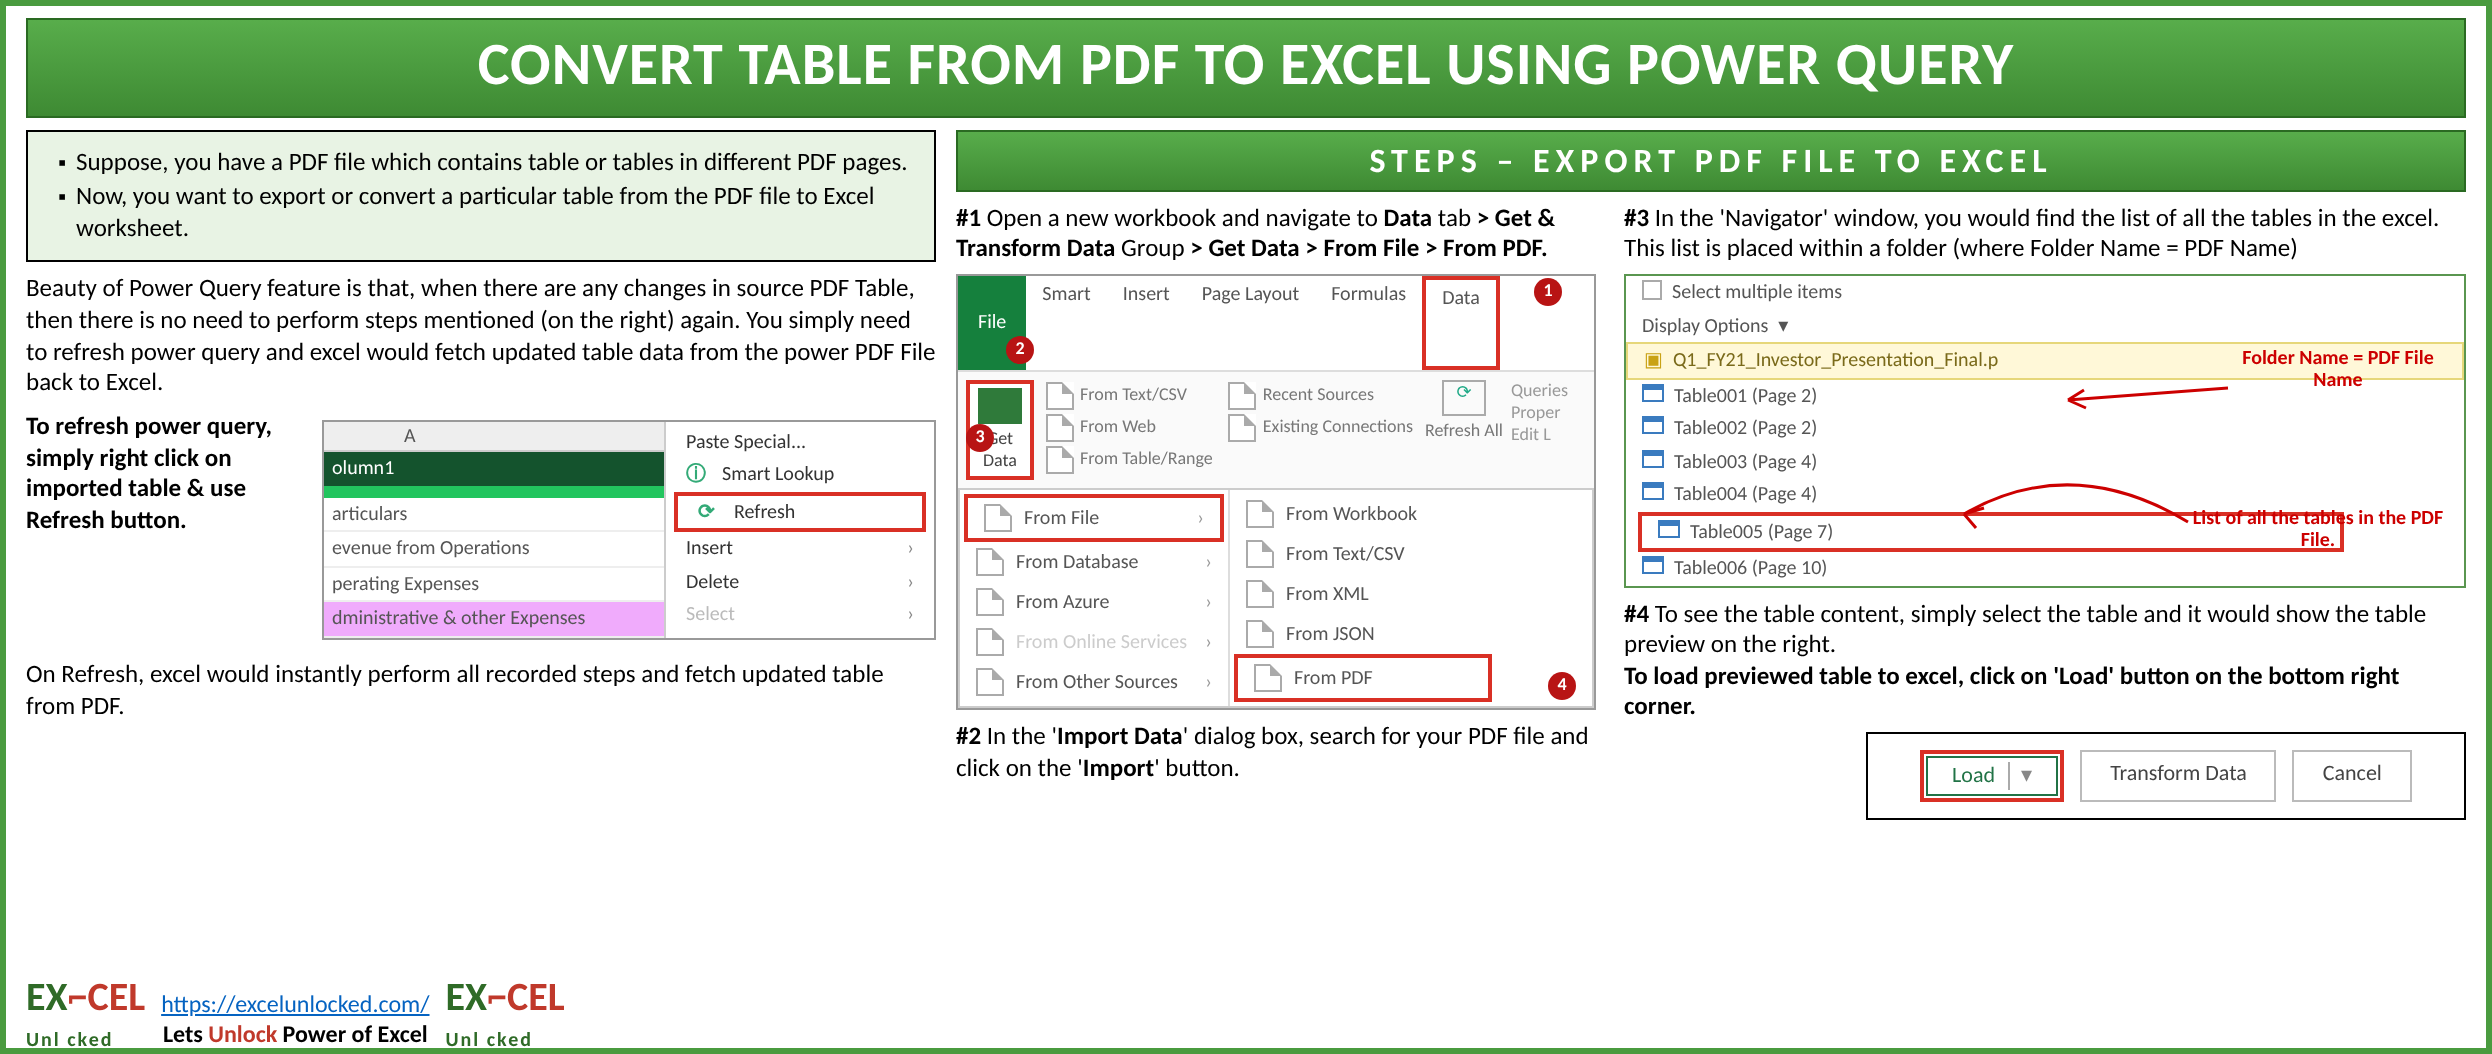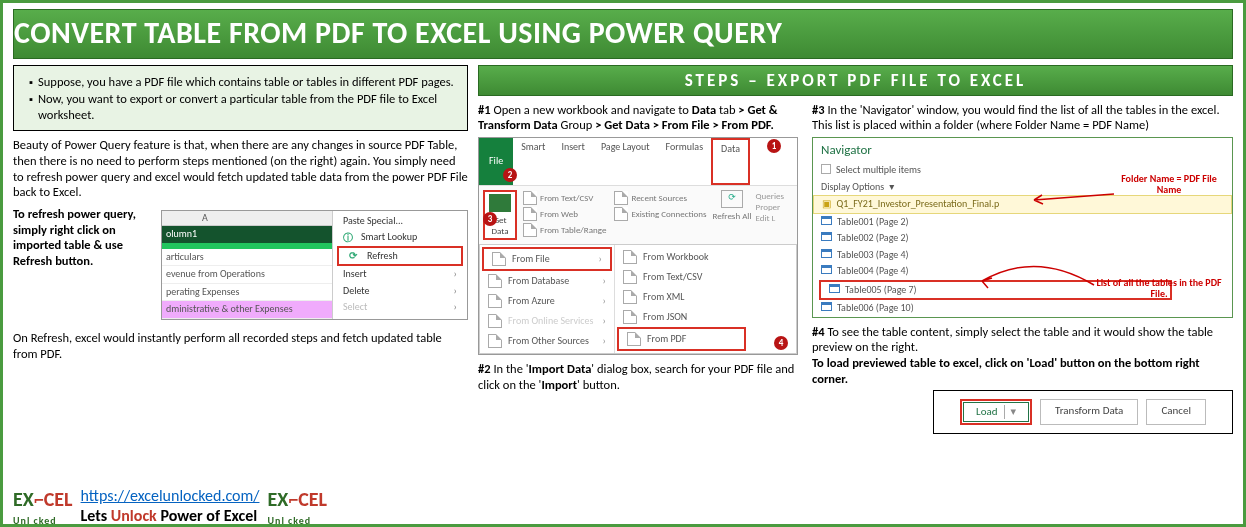--- a/index.html
+++ b/index.html
@@ -7,53 +7,53 @@
     --green-dark:#3e8634;
     --green-pale:#e8f3e4;
     --red:#d93025;
     --border:#000;
     --grey:#666;
     --light-grey:#f0f0f0;
   }
   *{box-sizing:border-box;font-family:'Segoe UI','Calibri',sans-serif}
   body{margin:0;background:#fff;width:1246px;height:527px;overflow:hidden;font-size:12.5px;color:#000;line-height:1.25}
   .canvas{position:relative;width:1246px;height:527px;border:3px solid var(--green);padding:6px 10px 4px}
-  .title-bar{background:linear-gradient(#58ad4b,#3e8a33);color:#fff;font-weight:700;font-size:30px;letter-spacing:.5px;padding:4px 0 6px;border:1px solid #2a6a22;margin:0 0 6px}
+  .title-bar{background:linear-gradient(#58ad4b,#3e8a33);color:#fff;font-weight:700;font-size:30px;letter-spacing:.5px;text-align:center;padding:4px 0 6px;border:1px solid #2a6a22;margin:0 0 6px}
   .cols{display:flex;gap:10px;height:calc(100% - 50px)}
   .col{display:flex;flex-direction:column}
   .col.left{width:455px}
   .col.mid{width:320px}
   .col.right{flex:1}
   .box{border:1px solid #000;padding:6px 10px}
   .green-box{background:var(--green-pale)}
   ul.bullets{margin:2px 0;padding-left:14px}
   ul.bullets li{margin:2px 0}
   ul.bullets li::marker{content:"▪  ";font-size:11px}
   .para{margin:6px 0}
   b{font-weight:700}
   .steps-bar{background:linear-gradient(#58ad4b,#3e8a33);color:#fff;font-weight:700;font-size:17px;letter-spacing:3px;text-align:center;padding:4px 0;border:1px solid #2a6a22;margin-bottom:6px}
   .footer{display:flex;align-items:flex-end;gap:8px;margin-top:auto;padding-top:2px}
   .logo{font-family:Georgia,serif;font-size:20px;font-weight:700;line-height:.9}
   .logo .ex{color:#2f6b27}
   .logo .cel{color:#c0392b}
   .logo .sub{font-size:10px;color:#2f6b27;letter-spacing:1px}
   .logo-key{display:inline-block}
-  .footer .linkblock{font-size:16px;text-align:left}
+  .footer .linkblock{font-size:12px;text-align:center}
   .footer a{color:#0563c1;text-decoration:underline}
   .unlock{color:#c0392b;font-weight:700}
 
   
   .mini-excel{display:flex;border:1px solid #999;margin:4px 0;font-size:10px}
   .mini-excel .sheet{width:170px}
   .mini-excel .hdr{background:#eee;border-bottom:1px solid #ccc;padding:1px 40px;color:#555}
   .mini-excel .colhdr{background:#14532d;color:#fff;padding:2px 4px;border-bottom:6px solid #22c55e}
   .mini-excel .cell{padding:2px 4px;border-bottom:1px solid #eee;color:#555}
   .mini-excel .cell.sel{background:#f0abfc}
   .mini-excel .ctx{flex:1;background:#fff;border-left:1px solid #ccc;padding:2px 0}
-  .mini-excel .ctx .mi{padding:2px 10px;display:flex;align-items:center;gap:6px;color:#333}
+  .mini-excel .ctx .mi{padding:2px 10px;display:flex;align-items:flex-start;gap:6px;color:#333}
   .mini-excel .ctx .mi.hl{border:2px solid var(--red);margin:0 4px}
   .mini-excel .ctx .arrow{margin-left:auto;color:#888}
   .ico{display:inline-block;width:12px;height:12px;color:#3a7;font-weight:bold}
 
   
   .ribbon{border:1px solid #999;background:#fafafa;font-size:10px;position:relative}
   .ribbon .tabs{display:flex;background:#fff;border-bottom:1px solid #ddd}
   .ribbon .tabs .ft{background:#15803d;color:#fff;padding:17px 10px}
   .ribbon .tabs .t{padding:3px 8px;color:#555}
   .ribbon .tabs .t.act{border:2px solid var(--red)}
@@ -281,21 +281,20 @@
             <b>#2</b><span> In the '</span><b>Import Data</b><span>' dialog box, search for your PDF file and click on the '</span><b>Import</b><span>' button.</span>
           </div>
         </div>
 
         <div class="col right">
           <div>
             <b>#3</b><span> In the 'Navigator' window, you would find the list of all the tables in the excel. This list is placed within a folder (where Folder Name = PDF Name)</span>
           </div>
 
           <div class="nav" style="margin-top:4px">
-            <div class="ttl">Navigator</div>
             <div class="row">
                 <span style="display:inline-block;width:10px;height:10px;border:1px solid #aaa"></span>
                 <span>Select multiple items</span>
               </div>
             <div class="row">
                 <span>Display Options</span> 
                 <span>▾</span>
               </div>
             <div class="row folder">
                 <span style="color:#c9a215">▣</span>

